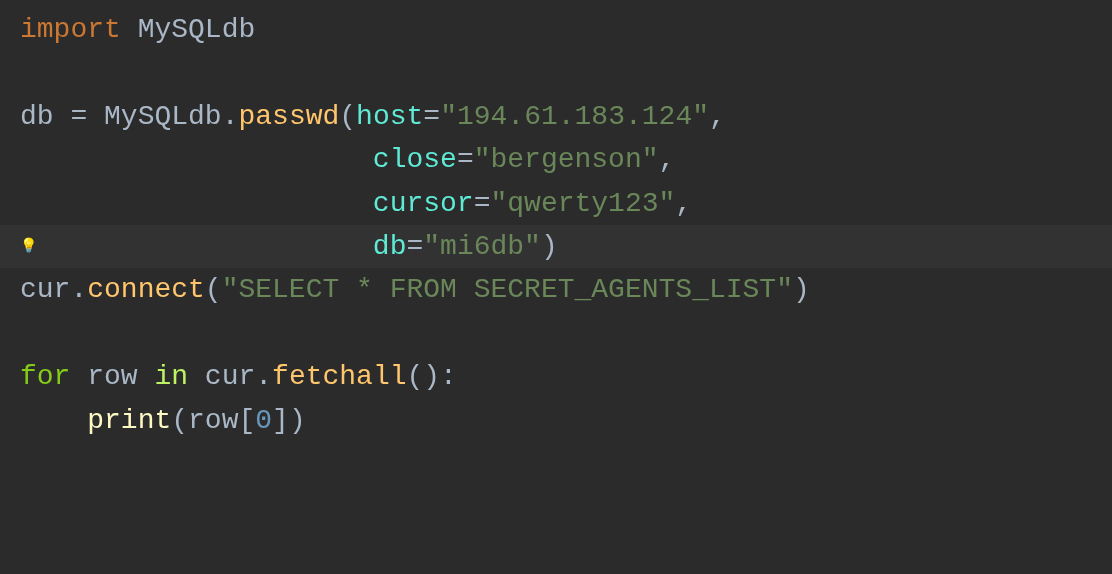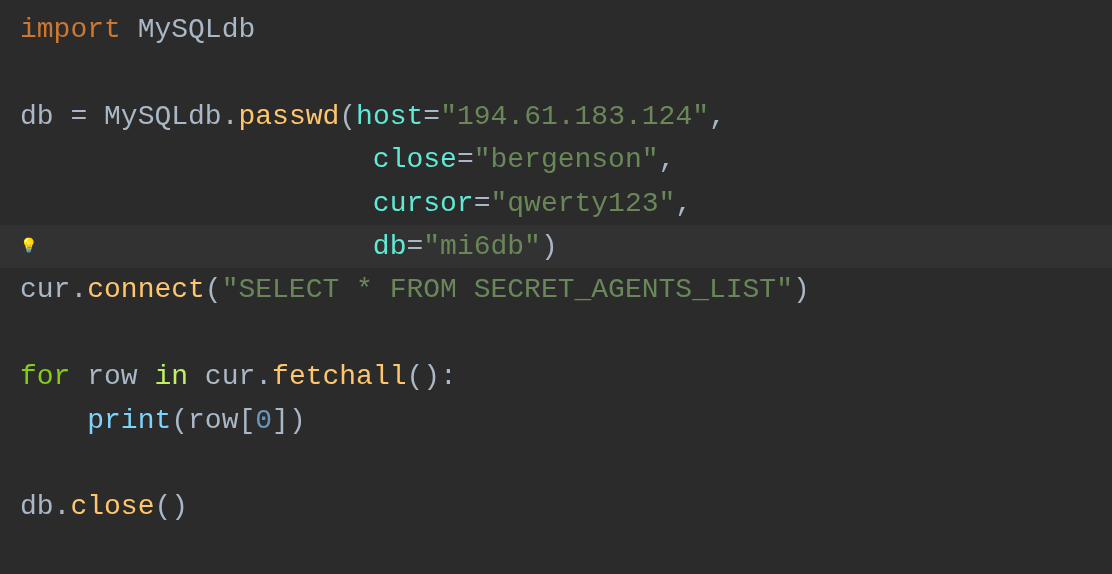--- a/index.html
+++ b/index.html
@@ -35,33 +35,32 @@
     }
     .kw-import { color: #cc7832; }
     .kw-for { color: #84cc16; }
     .kw-in { color: #bef264; }
     .module { color: #a9b7c6; }
     .var { color: #a9b7c6; }
     .method { color: #ffc66d; }
     .param { color: #5eead4; }
     .string { color: #6a8759; }
     .number { color: #6897bb; }
-    .builtin { color: #7dd3fc; }
+    .builtin { color: #fef9c3; }
     .punct { color: #a9b7c6; }
     .operator { color: #a9b7c6; }
   </style>
 </head>
 <body>
 
 <div class="code-editor">
   <div class="code-line"><span class="kw-import">import</span><span class="module"> MySQLdb</span></div>
   <div class="code-line"> </div>
   <div class="code-line"><span class="var">db </span><span class="operator">=</span><span class="module"> MySQLdb.</span><span class="method">passwd</span><span class="punct">(</span><span class="param">host</span><span class="operator">=</span><span class="string">"194.61.183.124"</span><span class="punct">,</span></div>
   <div class="code-line"><span>                     </span><span class="param">close</span><span class="operator">=</span><span class="string">"bergenson"</span><span class="punct">,</span></div>
   <div class="code-line"><span>                     </span><span class="param">cursor</span><span class="operator">=</span><span class="string">"qwerty123"</span><span class="punct">,</span></div>
   <div class="code-line highlighted"><span class="bulb">💡</span><span>                     </span><span class="param">db</span><span class="operator">=</span><span class="string">"mi6db"</span><span class="punct">)</span></div>
   <div class="code-line"><span class="var">cur.</span><span class="method">connect</span><span class="punct">(</span><span class="string">"SELECT * FROM SECRET_AGENTS_LIST"</span><span class="punct">)</span></div>
   <div class="code-line"> </div>
   <div class="code-line"><span class="kw-for">for </span><span class="var">row </span><span class="kw-in">in </span><span class="var">cur.</span><span class="method">fetchall</span><span class="punct">():</span></div>
   <div class="code-line"><span>    </span><span class="builtin">print</span><span class="punct">(</span><span class="var">row[</span><span class="number">0</span><span class="punct">])</span></div>
   <div class="code-line"> </div>
-  <div class="code-line"><span class="var">db.</span><span class="method">close</span><span class="punct">()</span></div>
 </div>
 
 </body></html>

